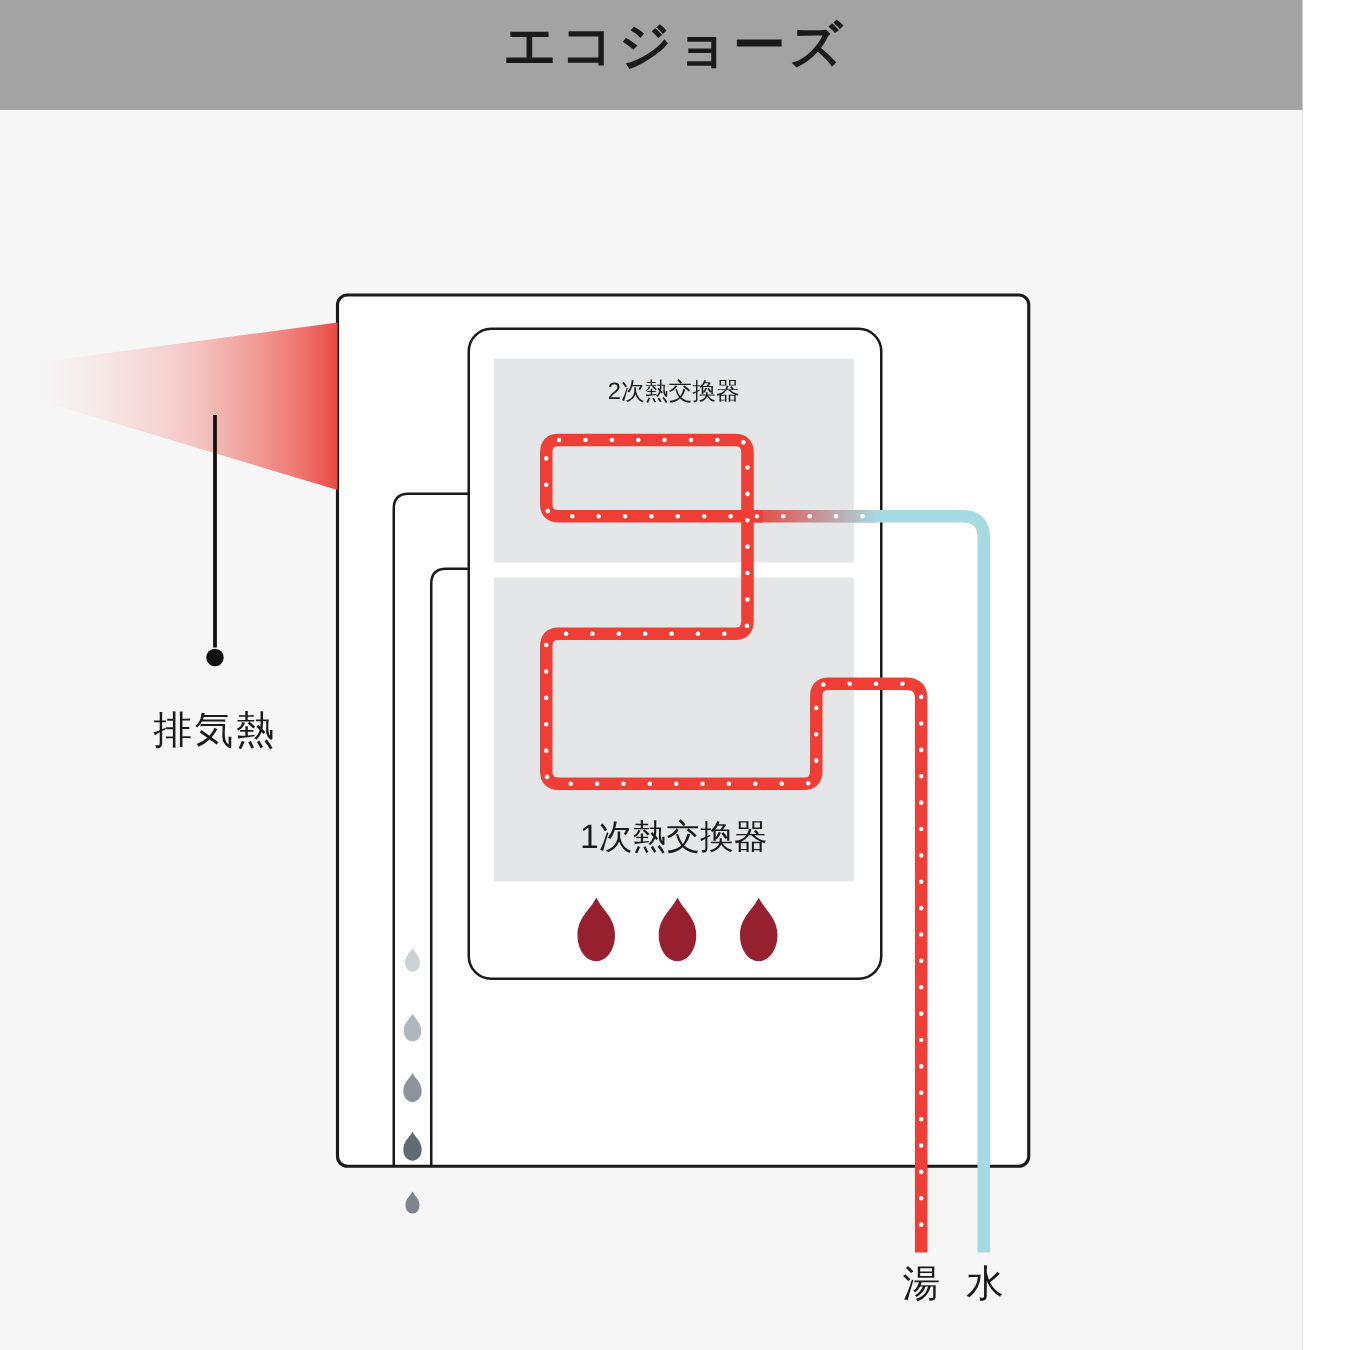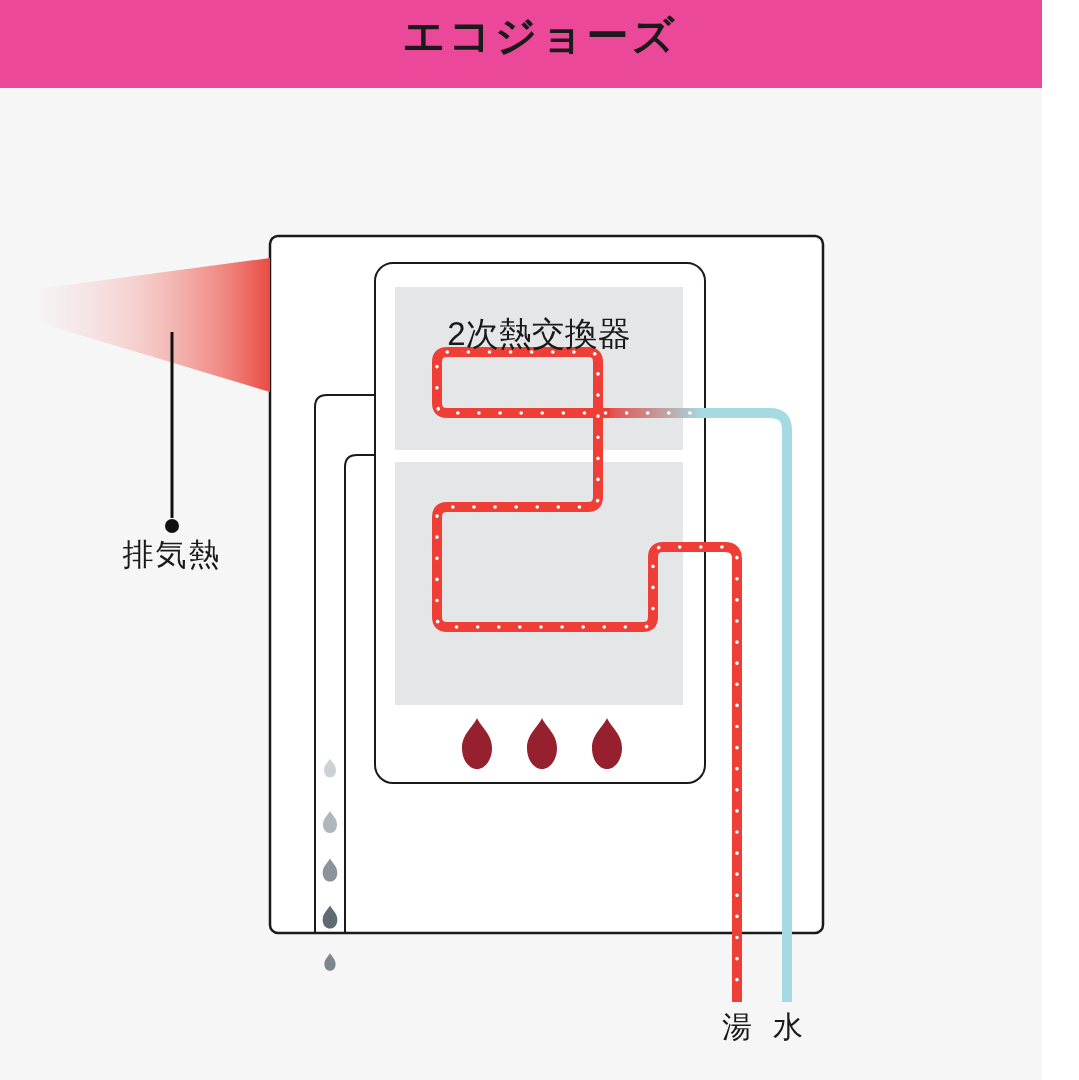--- a/index.html
+++ b/index.html
@@ -1,26 +1,26 @@
 <!DOCTYPE html>
 <html><head>
 <meta charset="utf-8">
 <style>
   html,body{margin:0;padding:0;background:#ffffff;}
   .stage{
     position:relative;width:1042px;height:1080px;overflow:hidden;
-    background:#ec4899;font-family:"Liberation Sans","DejaVu Sans",sans-serif;color:#1a1a1a;
+    background:#a3a3a3;font-family:"Liberation Sans","DejaVu Sans",sans-serif;color:#1a1a1a;
   }
   .panel{position:absolute;left:0;top:88px;width:1079px;height:992px;background:#f6f6f7;}
   svg.diagram{position:absolute;left:0;top:0;}
   .lbl{position:absolute;transform:translateX(-50%);white-space:nowrap;color:#1a1a1a;text-align:center;}
   .title{left:540px;top:8px;font-size:42px;font-weight:600;letter-spacing:3px;}
-  .hx2{left:539px;top:300px;font-size:33px;margin-top:12px;}
+  .hx2{left:539px;top:300px;font-size:19px;}
   .hx1{left:539px;top:651px;font-size:27px;}
-  .exhaust{left:172px;top:534px;font-size:31px;letter-spacing:2px;font-family:Liberation Mono, monospace;}
+  .exhaust{left:172px;top:563px;font-size:31px;letter-spacing:2px;font-family:Liberation Mono, monospace;}
   .temp{left:170px;top:601px;font-size:0;}
   .temp .small{font-size:34px;}
   .temp .big{font-size:70px;letter-spacing:-1px;}
   .drain{left:337px;top:1007px;font-size:30px;letter-spacing:1px;}
   .hot{left:737px;top:1007px;font-size:30px;}
   .cold{left:788px;top:1007px;font-size:30px;}
 </style>
 </head>
 <body>
 
@@ -79,17 +79,18 @@
       <path transform="translate(330,768) scale(0.85)" fill="#ccd1d6" d="M0,-11 C2.5,-6.5 7,-3.5 7,2.5 C7,7.5 4,11 0,11 C-4,11 -7,7.5 -7,2.5 C-7,-3.5 -2.5,-6.5 0,-11 Z"></path>
       <path transform="translate(330,822)" fill="#afb6bc" d="M0,-11 C2.5,-6.5 7,-3.5 7,2.5 C7,7.5 4,11 0,11 C-4,11 -7,7.5 -7,2.5 C-7,-3.5 -2.5,-6.5 0,-11 Z"></path>
       <path transform="translate(330,870) scale(1.05)" fill="#8c939b" d="M0,-11 C2.5,-6.5 7,-3.5 7,2.5 C7,7.5 4,11 0,11 C-4,11 -7,7.5 -7,2.5 C-7,-3.5 -2.5,-6.5 0,-11 Z"></path>
       <path transform="translate(330,917) scale(1.05)" fill="#606a73" d="M0,-11 C2.5,-6.5 7,-3.5 7,2.5 C7,7.5 4,11 0,11 C-4,11 -7,7.5 -7,2.5 C-7,-3.5 -2.5,-6.5 0,-11 Z"></path>
       <path transform="translate(330,962) scale(0.8)" fill="#7d858e" d="M0,-11 C2.5,-6.5 7,-3.5 7,2.5 C7,7.5 4,11 0,11 C-4,11 -7,7.5 -7,2.5 C-7,-3.5 -2.5,-6.5 0,-11 Z"></path>
     </g>
   </svg>
 
   <div class="lbl title">エコジョーズ</div>
   <div class="lbl hx2">2次熱交換器</div>
+  <div class="lbl hx1">1次熱交換器</div>
   <div class="lbl exhaust">排気熱</div>
   <div class="lbl hot">湯</div>
   <div class="lbl cold">水</div>
 
 </div>
 
 </body></html>

